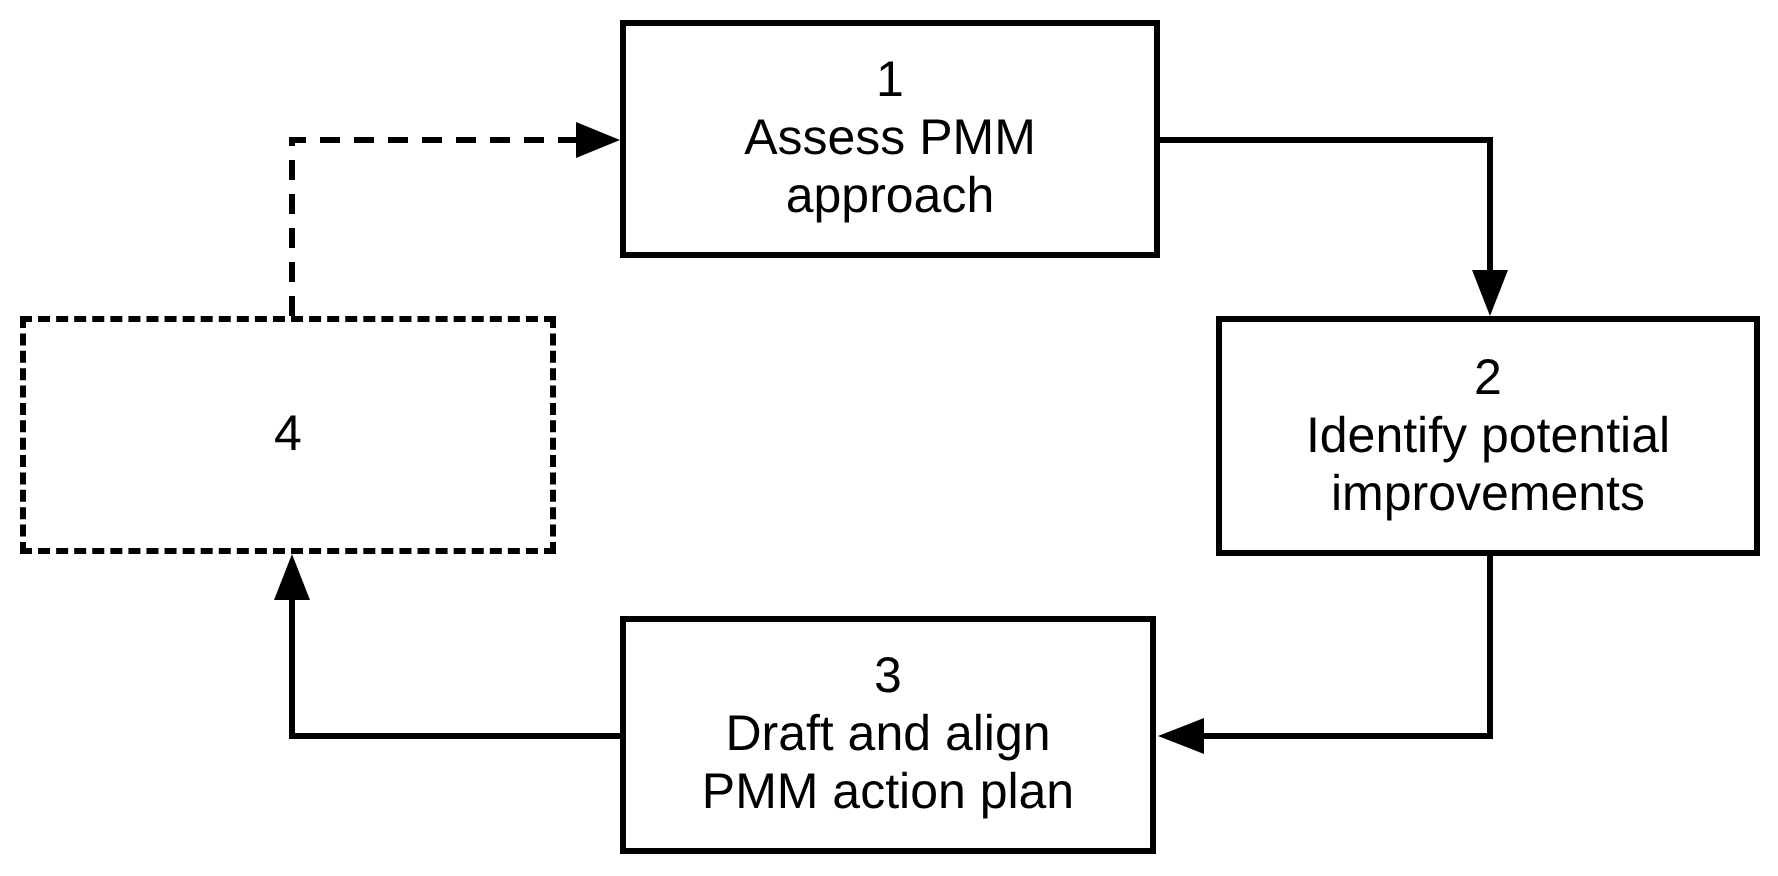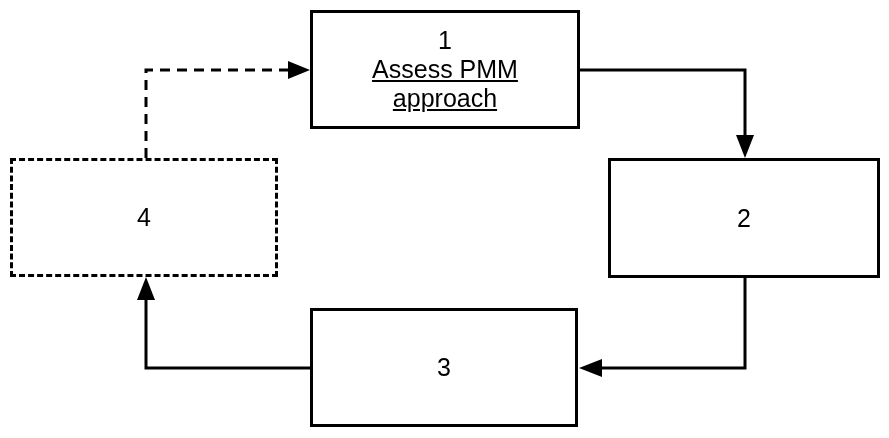--- a/index.html
+++ b/index.html
@@ -35,21 +35,20 @@
     justify-content: center;
     text-align: center;
     font-size: 25px;
     line-height: 29px;
   }
   .step-box.dashed {
     border-style: dashed;
   }
   .step-label {
     white-space: pre-line;
-    text-decoration: underline;
   }
   #box-1 { left: 310px; top: 10px;  width: 270px; height: 119px; }
   #box-2 { left: 608px; top: 158px; width: 272px; height: 120px; }
   #box-3 { left: 310px; top: 308px; width: 268px; height: 119px; }
   #box-4 { left: 10px;  top: 158px; width: 268px; height: 119px; }
 </style>
 </head>
 <body>
 
 <div class="canvas">
@@ -78,23 +77,27 @@
   </svg>
 
   <div class="step-box" id="box-1">
     <div class="step-number">1</div>
     <div class="step-label">Assess PMM
 approach</div>
   </div>
 
   <div class="step-box" id="box-2">
     <div class="step-number">2</div>
+    <div class="step-label">Identify potential
+improvements</div>
   </div>
 
   <div class="step-box" id="box-3">
     <div class="step-number">3</div>
+    <div class="step-label">Draft and align
+PMM action plan</div>
   </div>
 
   <div class="step-box dashed" id="box-4">
     <div class="step-number">4</div>
   </div>
 
 </div>
 
 </body></html>

